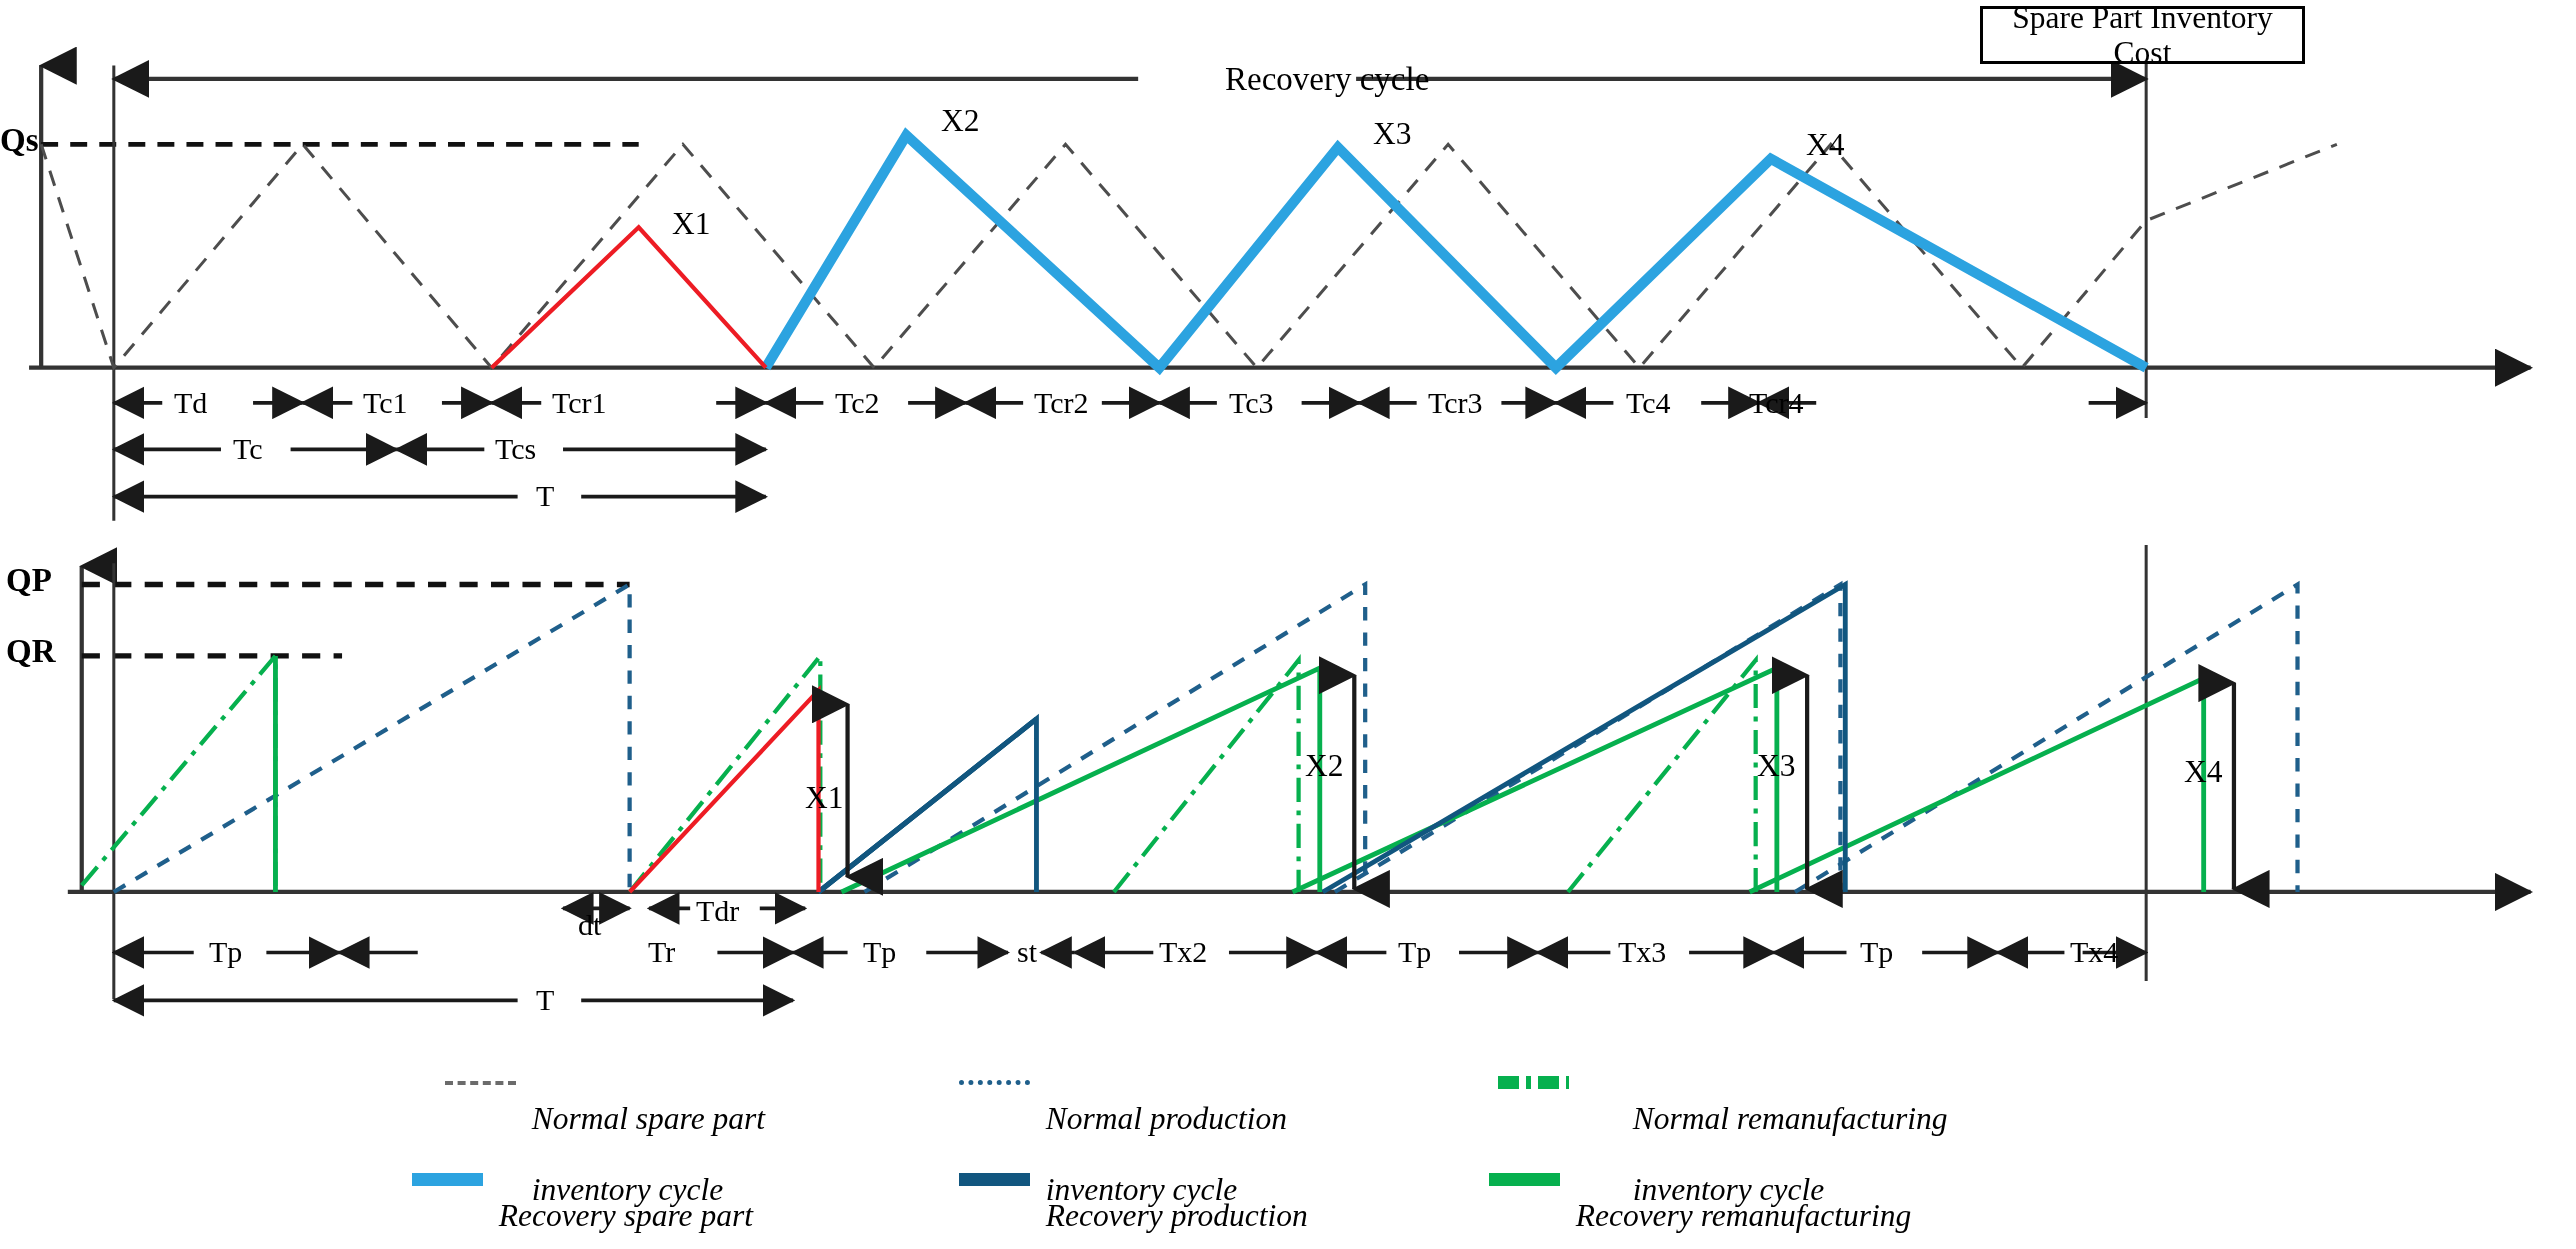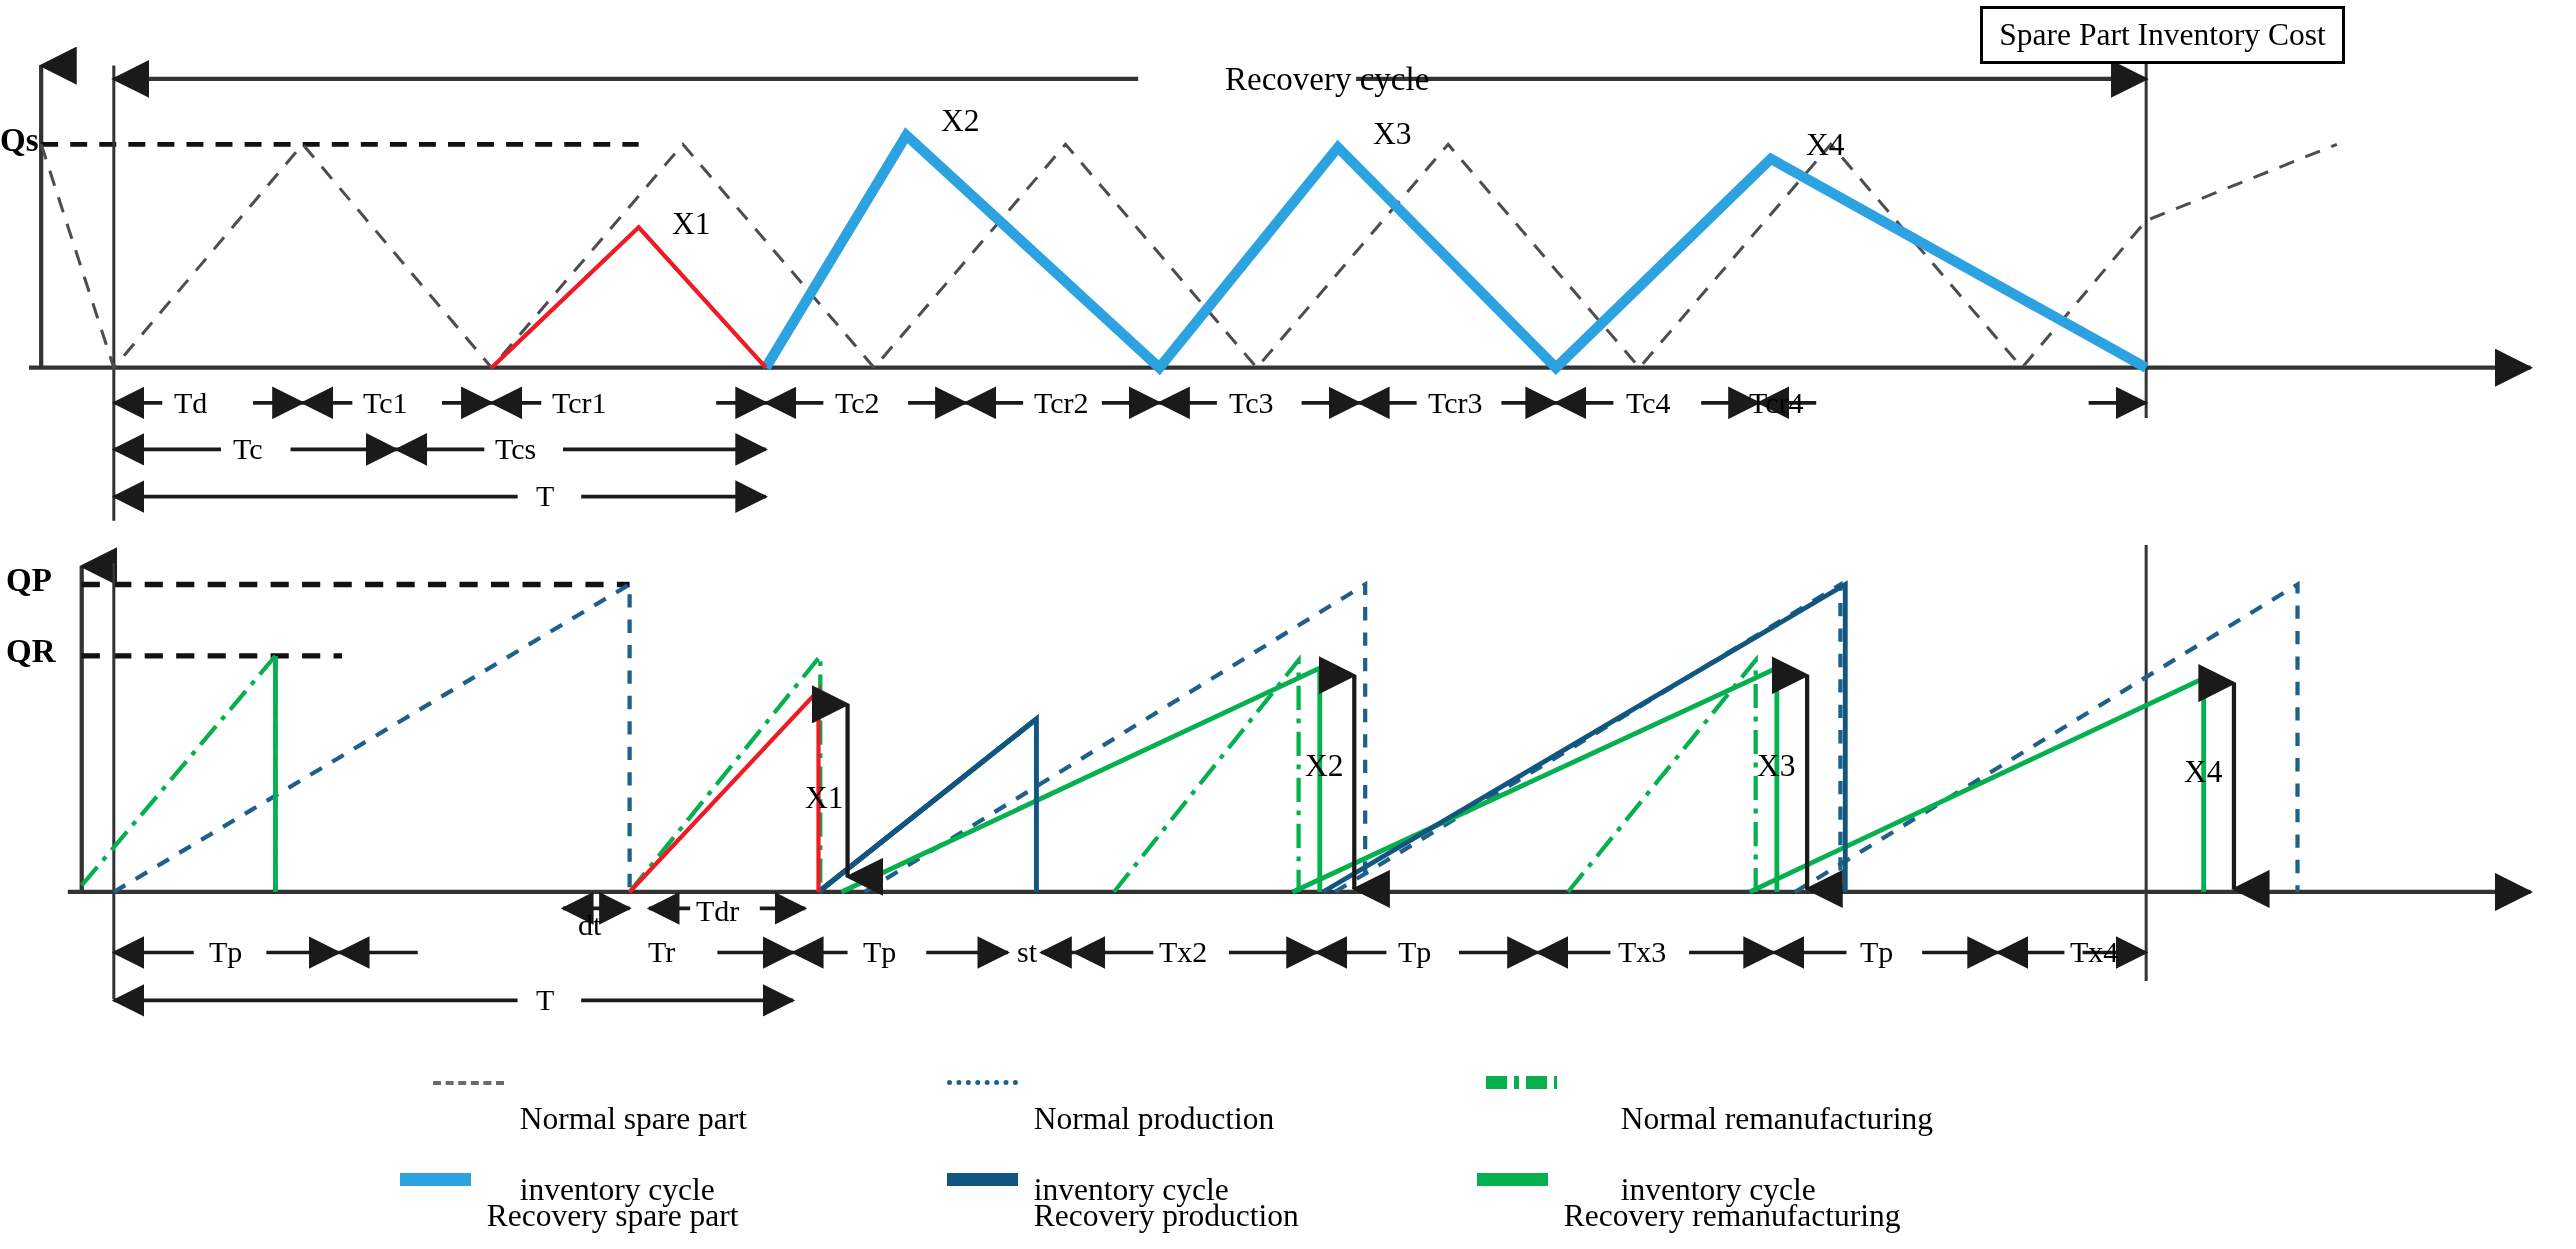--- a/index.html
+++ b/index.html
@@ -11,21 +11,21 @@
   .lbl{position:absolute;white-space:nowrap;font-family:"Liberation Serif","DejaVu Serif",serif;}
   .axis-lbl{font-size:33px;font-weight:bold;}
   .peak-lbl{font-size:31.5px;}
   .dim-lbl{font-size:30px;}
 
   .titlebox{position:absolute;border:3px solid #000;background:#fff;
             display:flex;align-items:center;justify-content:center;
             text-align:center;font-size:31.5px;line-height:1.12;padding:6px 13.3px;
             box-sizing:border-box;}
 
-  .legend{position:absolute;left:0;top:1066px;width:2104px;height:182px;}
+  .legend{position:absolute;left:12px;top:1066px;width:2104px;height:182px;font-style:italic;}
   .leg-row{position:absolute;display:flex;align-items:flex-start;}
   .leg-txt{font-size:31.5px;line-height:1.12;margin-left:15.7px;white-space:pre-line;}
   .swatch{width:71px;height:8.5px;margin-top:11px;flex:none;position:relative;}
   .sw-dash-grey{height:0;border-top:4.2px dashed #6b6b6b;margin-top:14.5px;}
   .sw-dot-blue{height:0;border-top:5.4px dotted #1f5f8b;margin-top:14px;}
   .sw-dashdot-green{height:13.3px;margin-top:9.7px;}
   .sw-solid-lblue{height:13.3px;background:#2ca3e0;margin-top:9.7px;}
   .sw-solid-dblue{height:13.3px;background:#11567f;margin-top:9.7px;}
   .sw-solid-green{height:13.3px;background:#06b04e;margin-top:9.7px;}
 </style>
@@ -223,21 +223,21 @@
       <line x1="3300" y1="1573" x2="3410" y2="1573" marker-start="url(#mk-l)"></line>
       <line x1="3440" y1="1573" x2="3545" y2="1573" marker-end="url(#mk-r)"></line>
     </g>
 
     <g stroke="#1a1a1a" stroke-width="6">
       <line x1="188" y1="1652" x2="855" y2="1652" marker-start="url(#mk-l)"></line>
       <line x1="960" y1="1652" x2="1310" y2="1652" marker-end="url(#mk-r)"></line>
     </g>
   </svg>
 
-  <div class="titlebox" style="left:1980px;top:6px;width:365px;height:58px;">
+  <div class="titlebox" style="left:1980px;top:6px;width:325px;height:58px;">
     <span>Spare Part Inventory Cost</span>
   </div>
 
 
   <div class="lbl dim-lbl" style="left:1225px;top:61px;font-size:33px;">Recovery cycle</div>
 
   <div class="lbl axis-lbl" style="left:0px;top:122px;">Qs</div>
   <div class="lbl axis-lbl" style="left:6px;top:562px;">QP</div>
   <div class="lbl axis-lbl" style="left:6px;top:633px;">QR</div>
 

